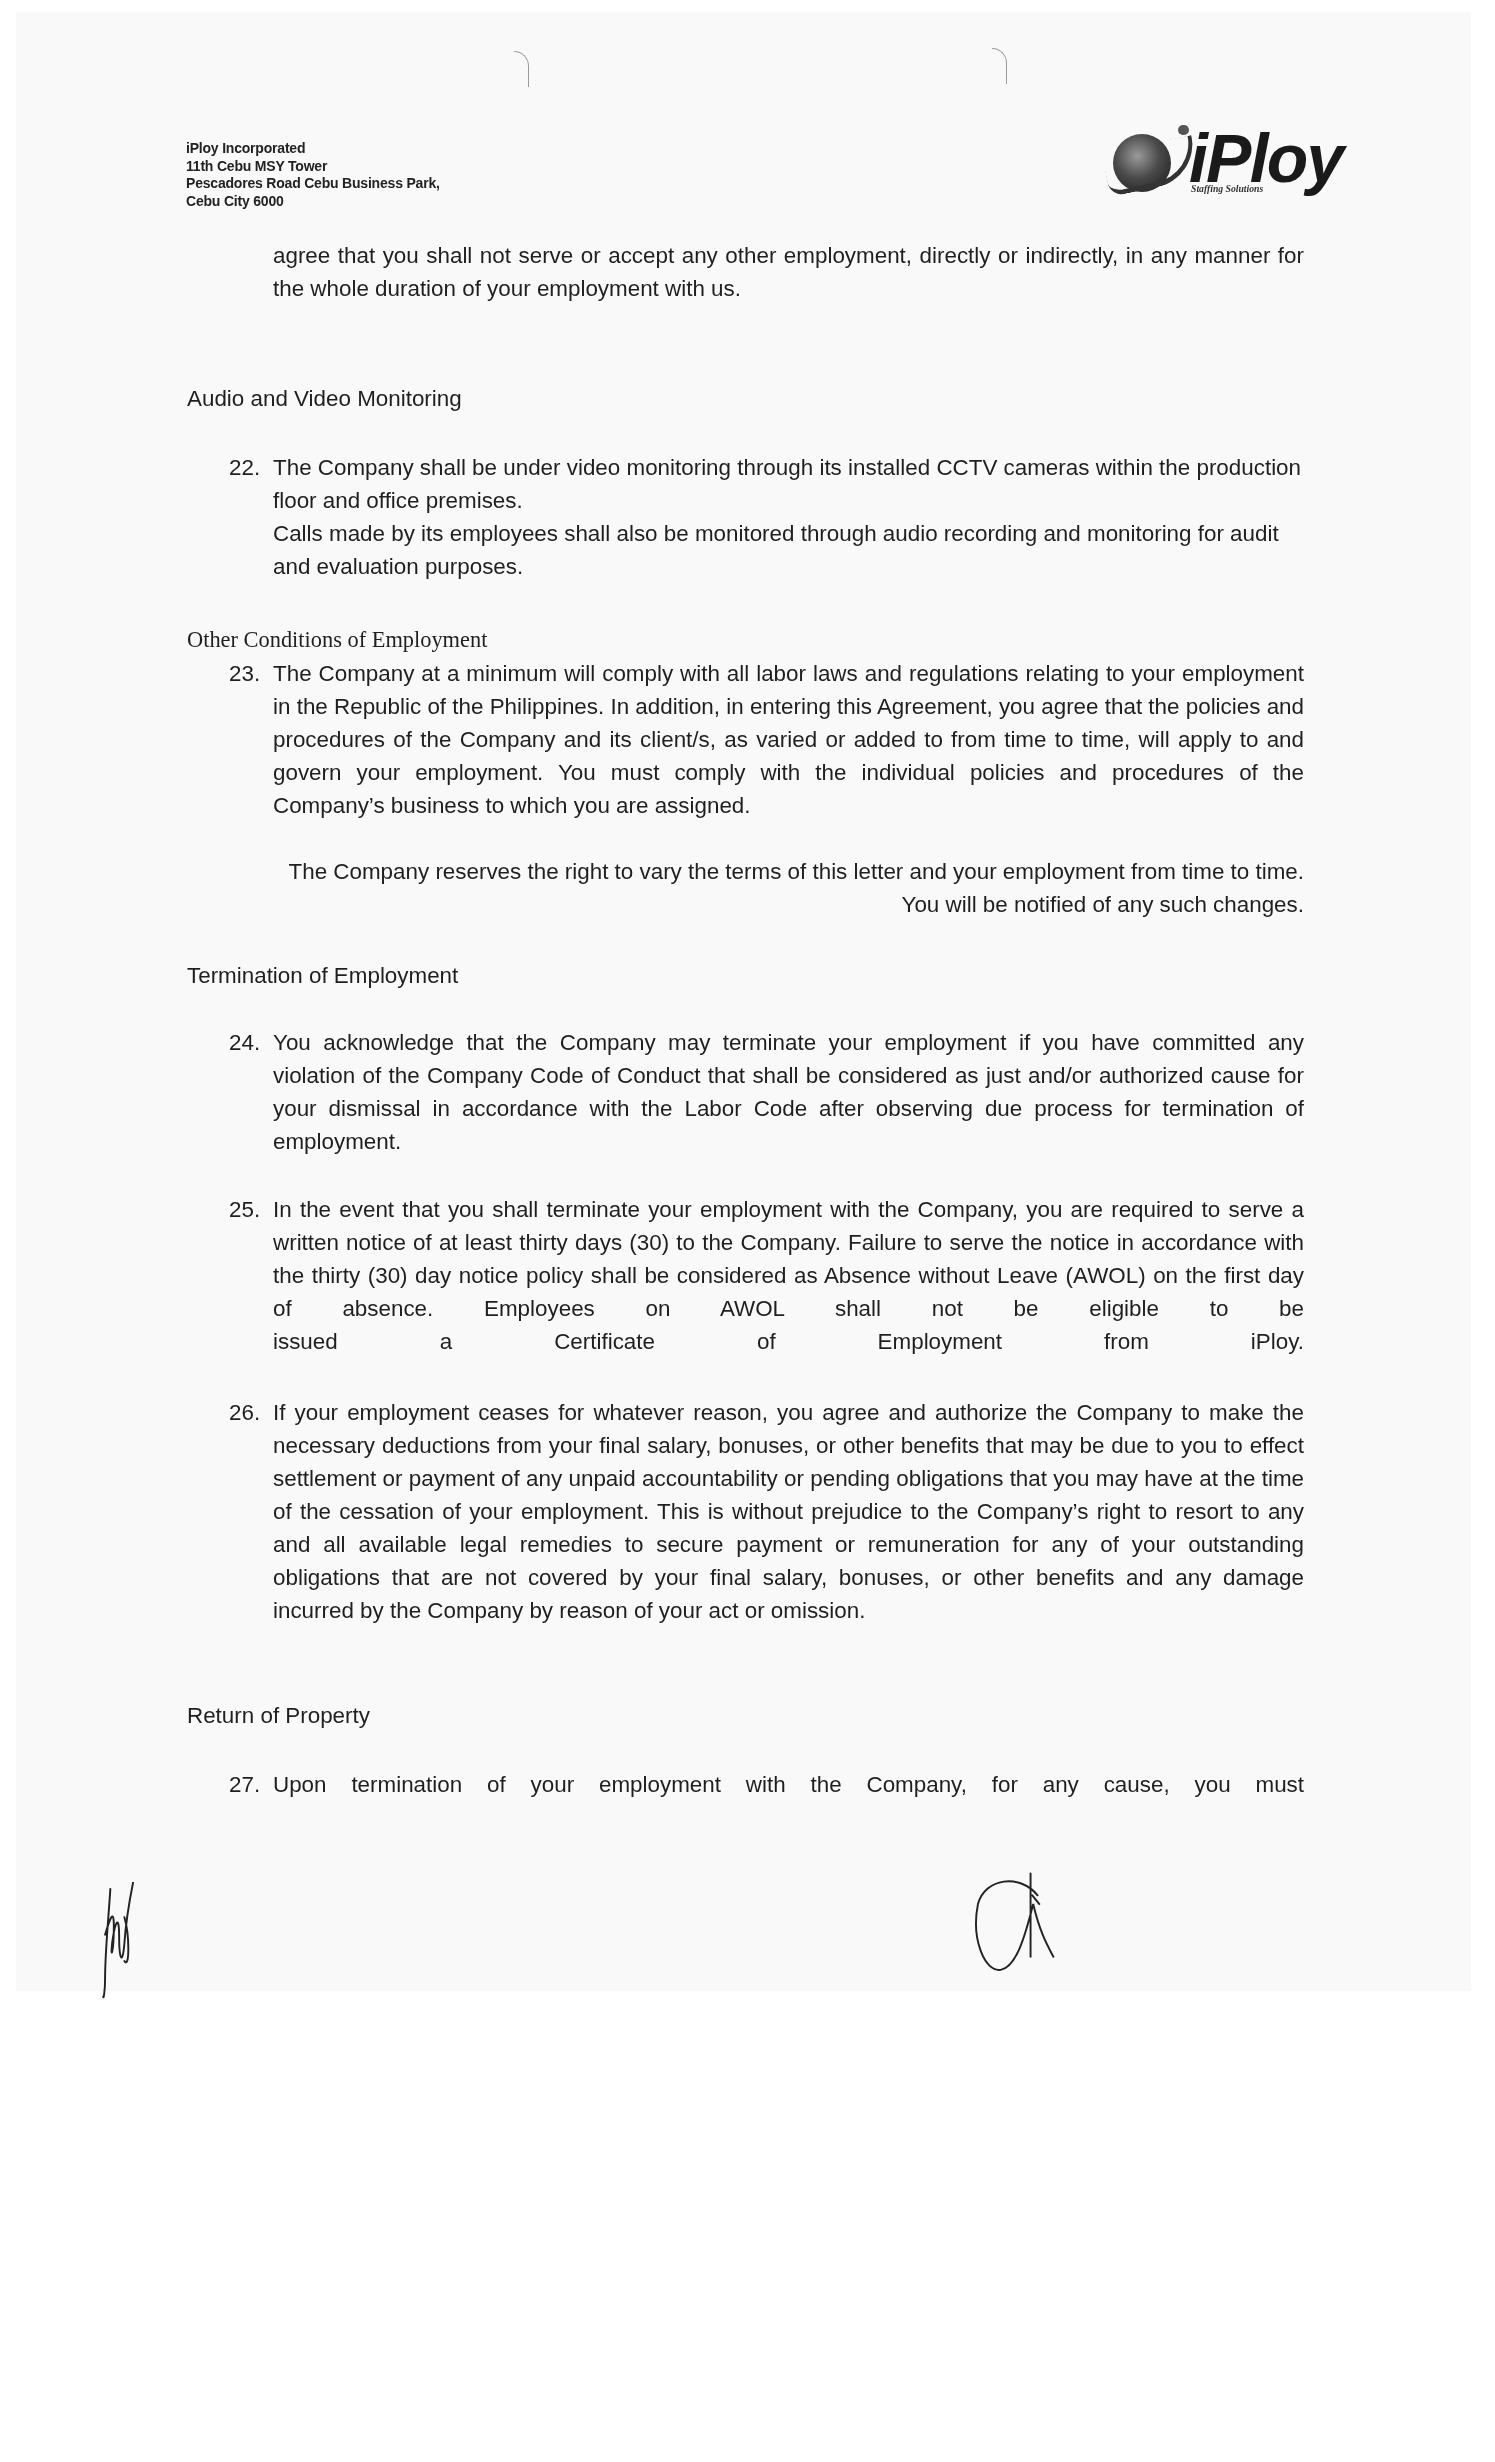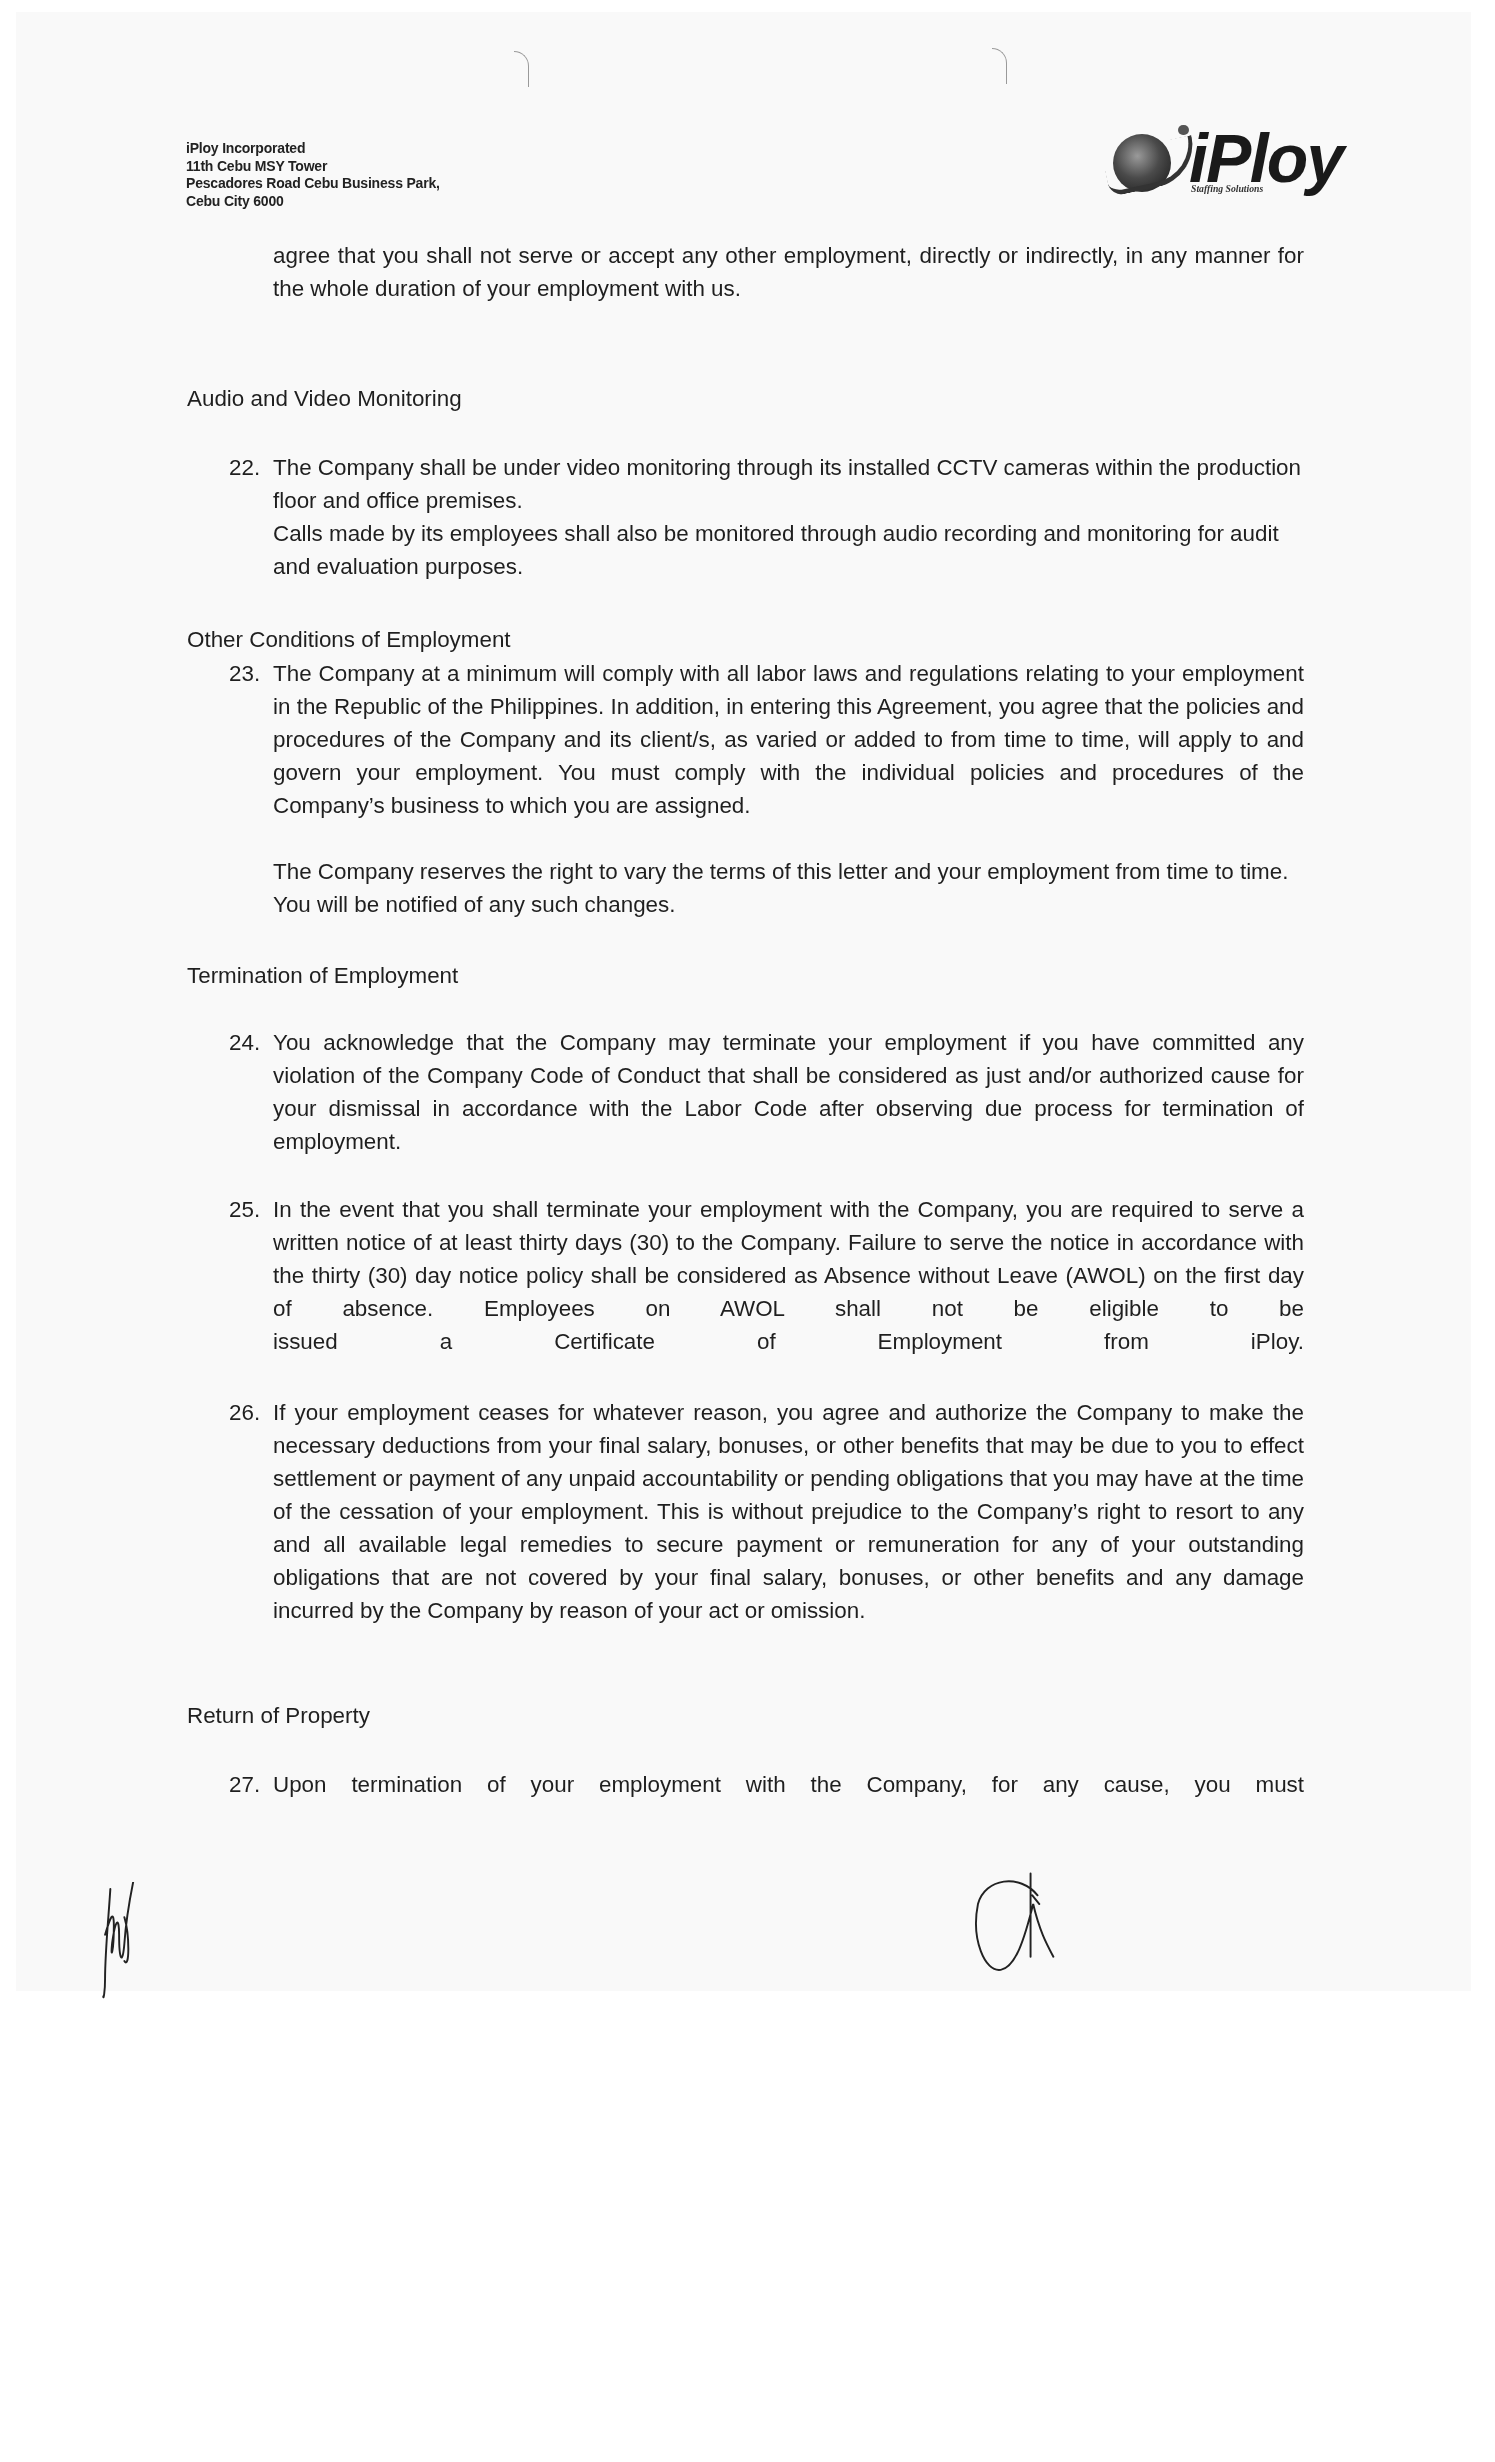--- a/index.html
+++ b/index.html
@@ -95,27 +95,27 @@
   <div class="heading" style="top:382px;">Audio and Video Monitoring</div>
 
   <div class="item" style="top:451px;">
     <span class="num">22.</span>
     <div class="body" style="text-align:left;">
       <p>The Company shall be under video monitoring through its installed CCTV cameras within the production floor and office premises.</p>
       <p>Calls made by its employees shall also be monitored through audio recording and monitoring for audit and evaluation purposes.</p>
     </div>
   </div>
 
-  <div class="heading" style="top:623px;">Other Conditions of Employment</div>
+  <div class="heading" style="top:623px;font-family:Liberation Serif, serif;">Other Conditions of Employment</div>
 
   <div class="item" style="top:657px;">
     <span class="num">23.</span>
     <div class="body">
       <p>The Company at a minimum will comply with all labor laws and regulations relating to your employment in the Republic of the Philippines. In addition, in entering this Agreement, you agree that the policies and procedures of the Company and its client/s, as varied or added to from time to time, will apply to and govern your employment. You must comply with the individual policies and procedures of the Company’s business to which you are assigned.</p>
-      <p style="margin-top:33px; text-align:left;">The Company reserves the right to vary the terms of this letter and your employment from time to time. You will be notified of any such changes.</p>
+      <p style="margin-top:33px; text-align:right;">The Company reserves the right to vary the terms of this letter and your employment from time to time. You will be notified of any such changes.</p>
     </div>
   </div>
 
   <div class="heading" style="top:959px;">Termination of Employment</div>
 
   <div class="item" style="top:1026px;">
     <span class="num">24.</span>
     <div class="body">You acknowledge that the Company may terminate your employment if you have committed any violation of the Company Code of Conduct that shall be considered as just and/or authorized cause for your dismissal in accordance with the Labor Code after observing due process for termination of employment.</div>
   </div>
 

